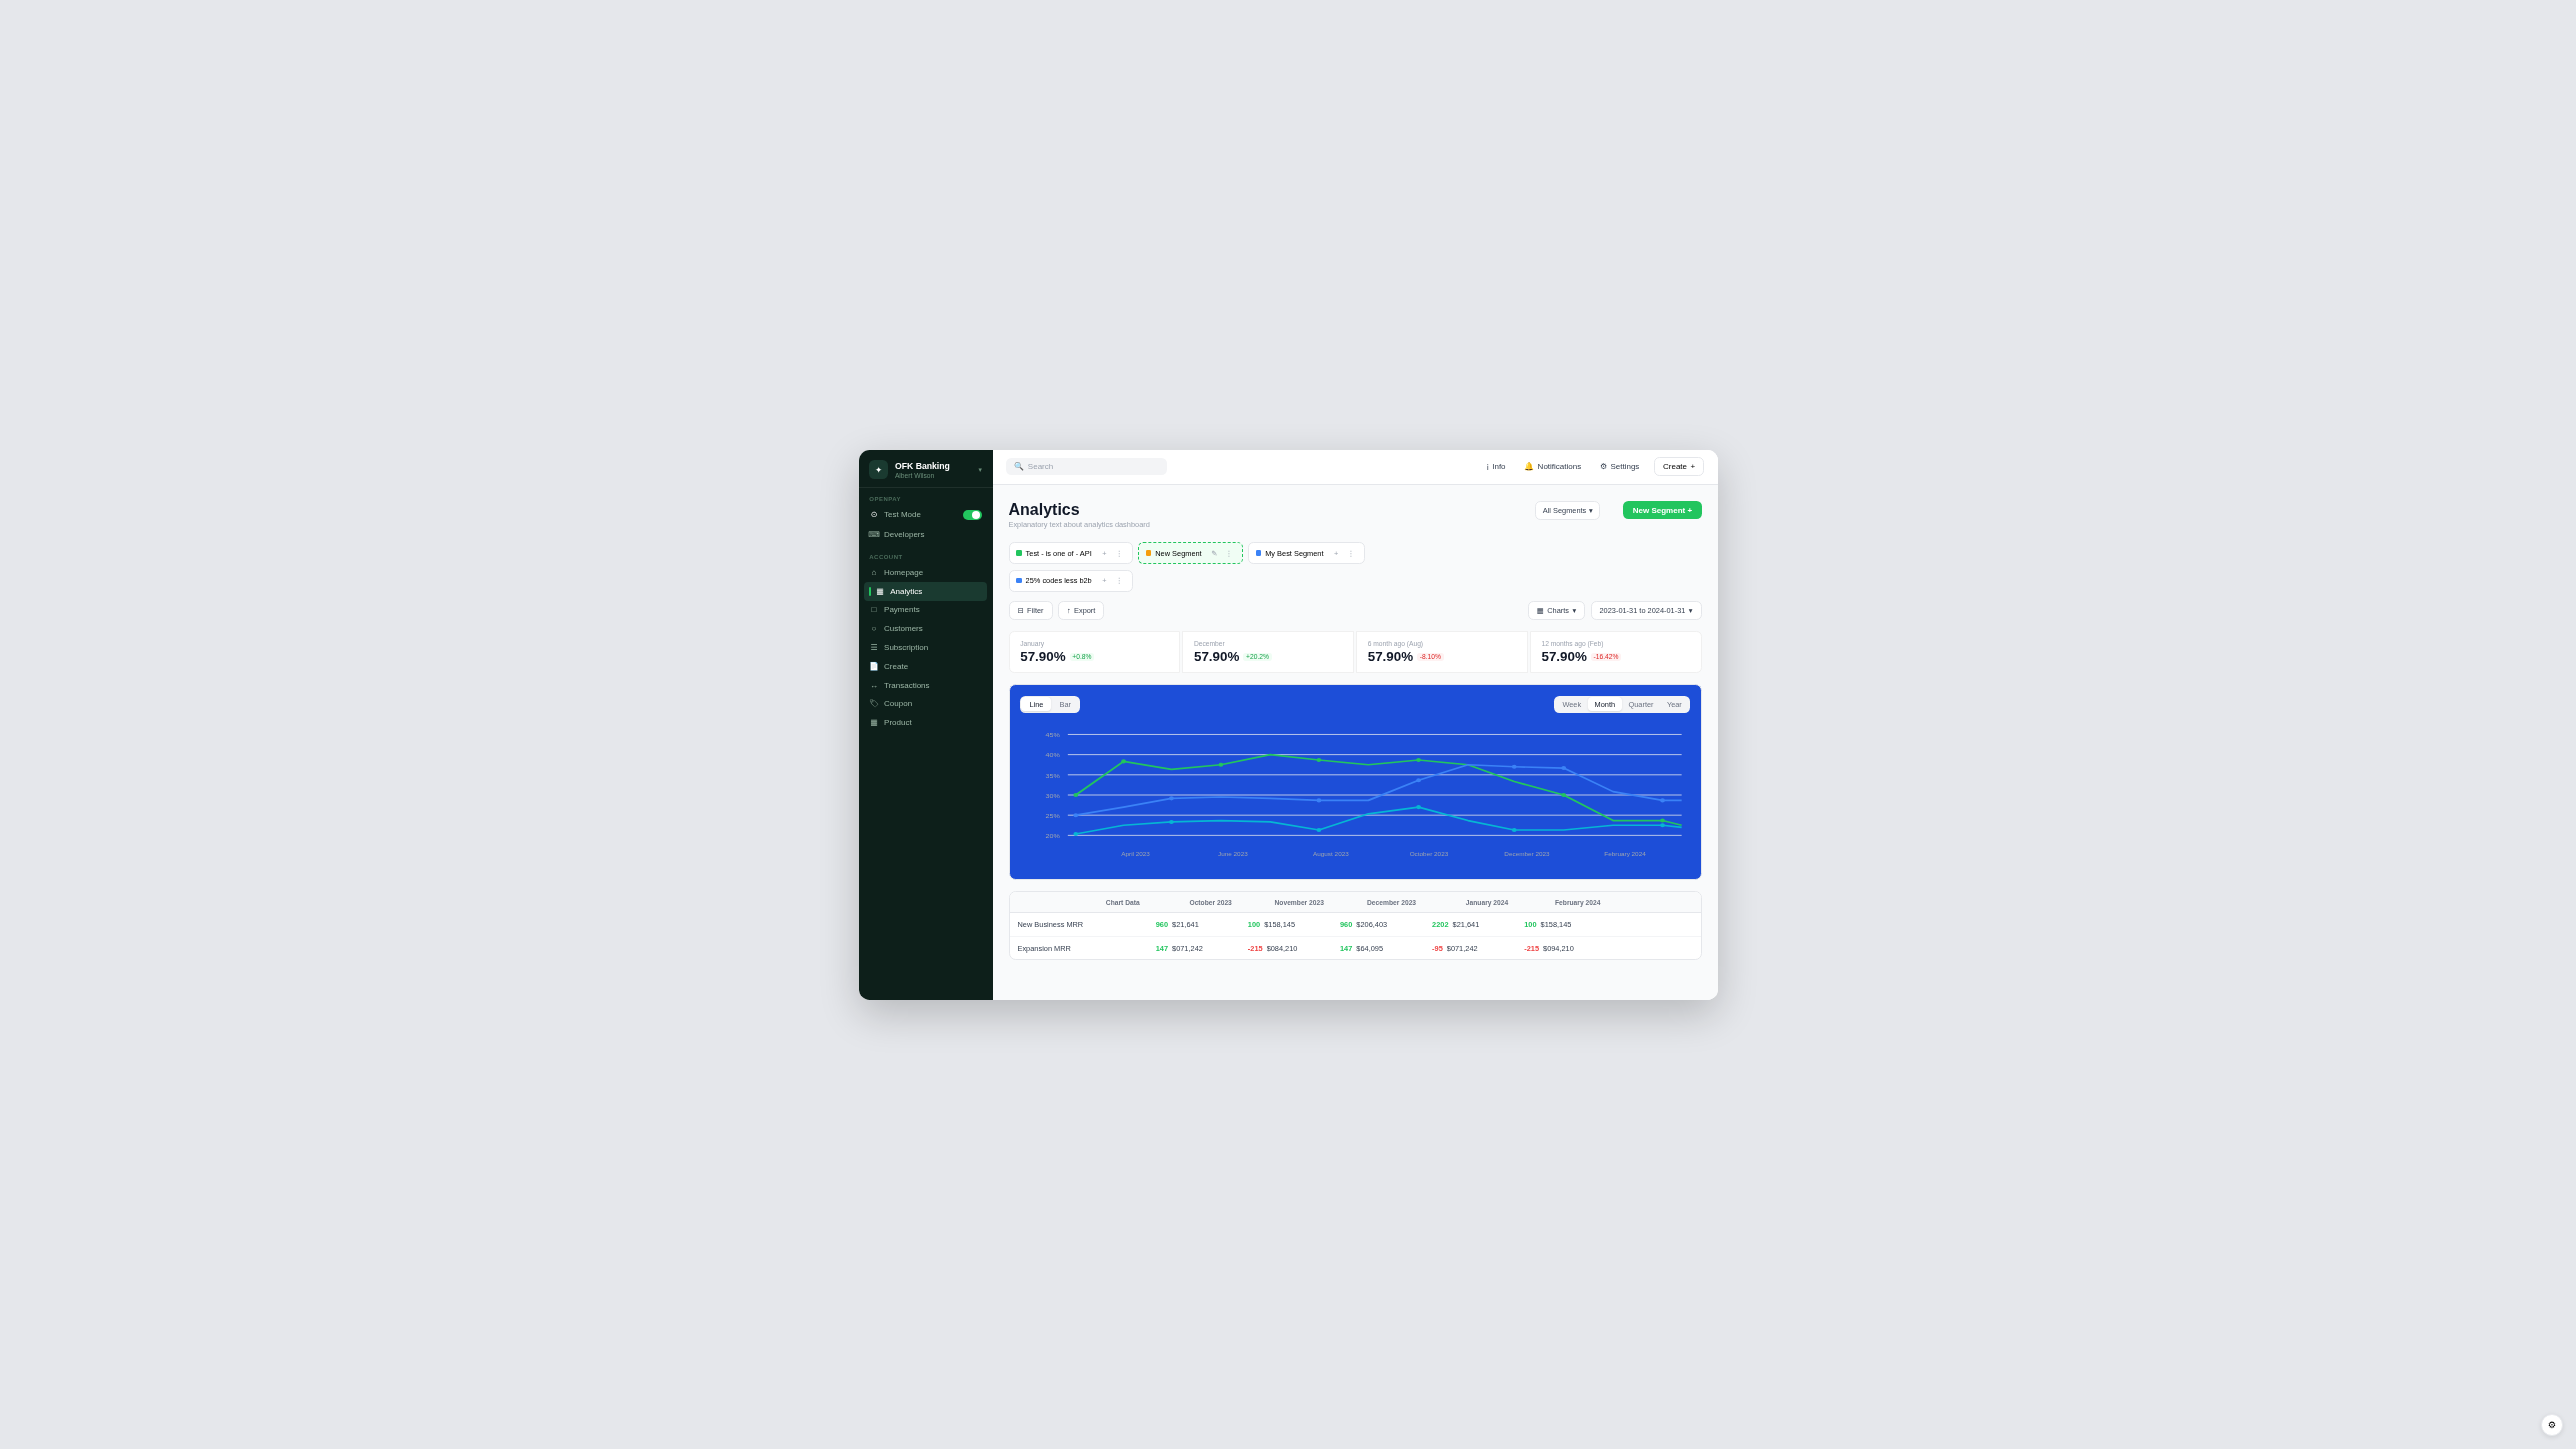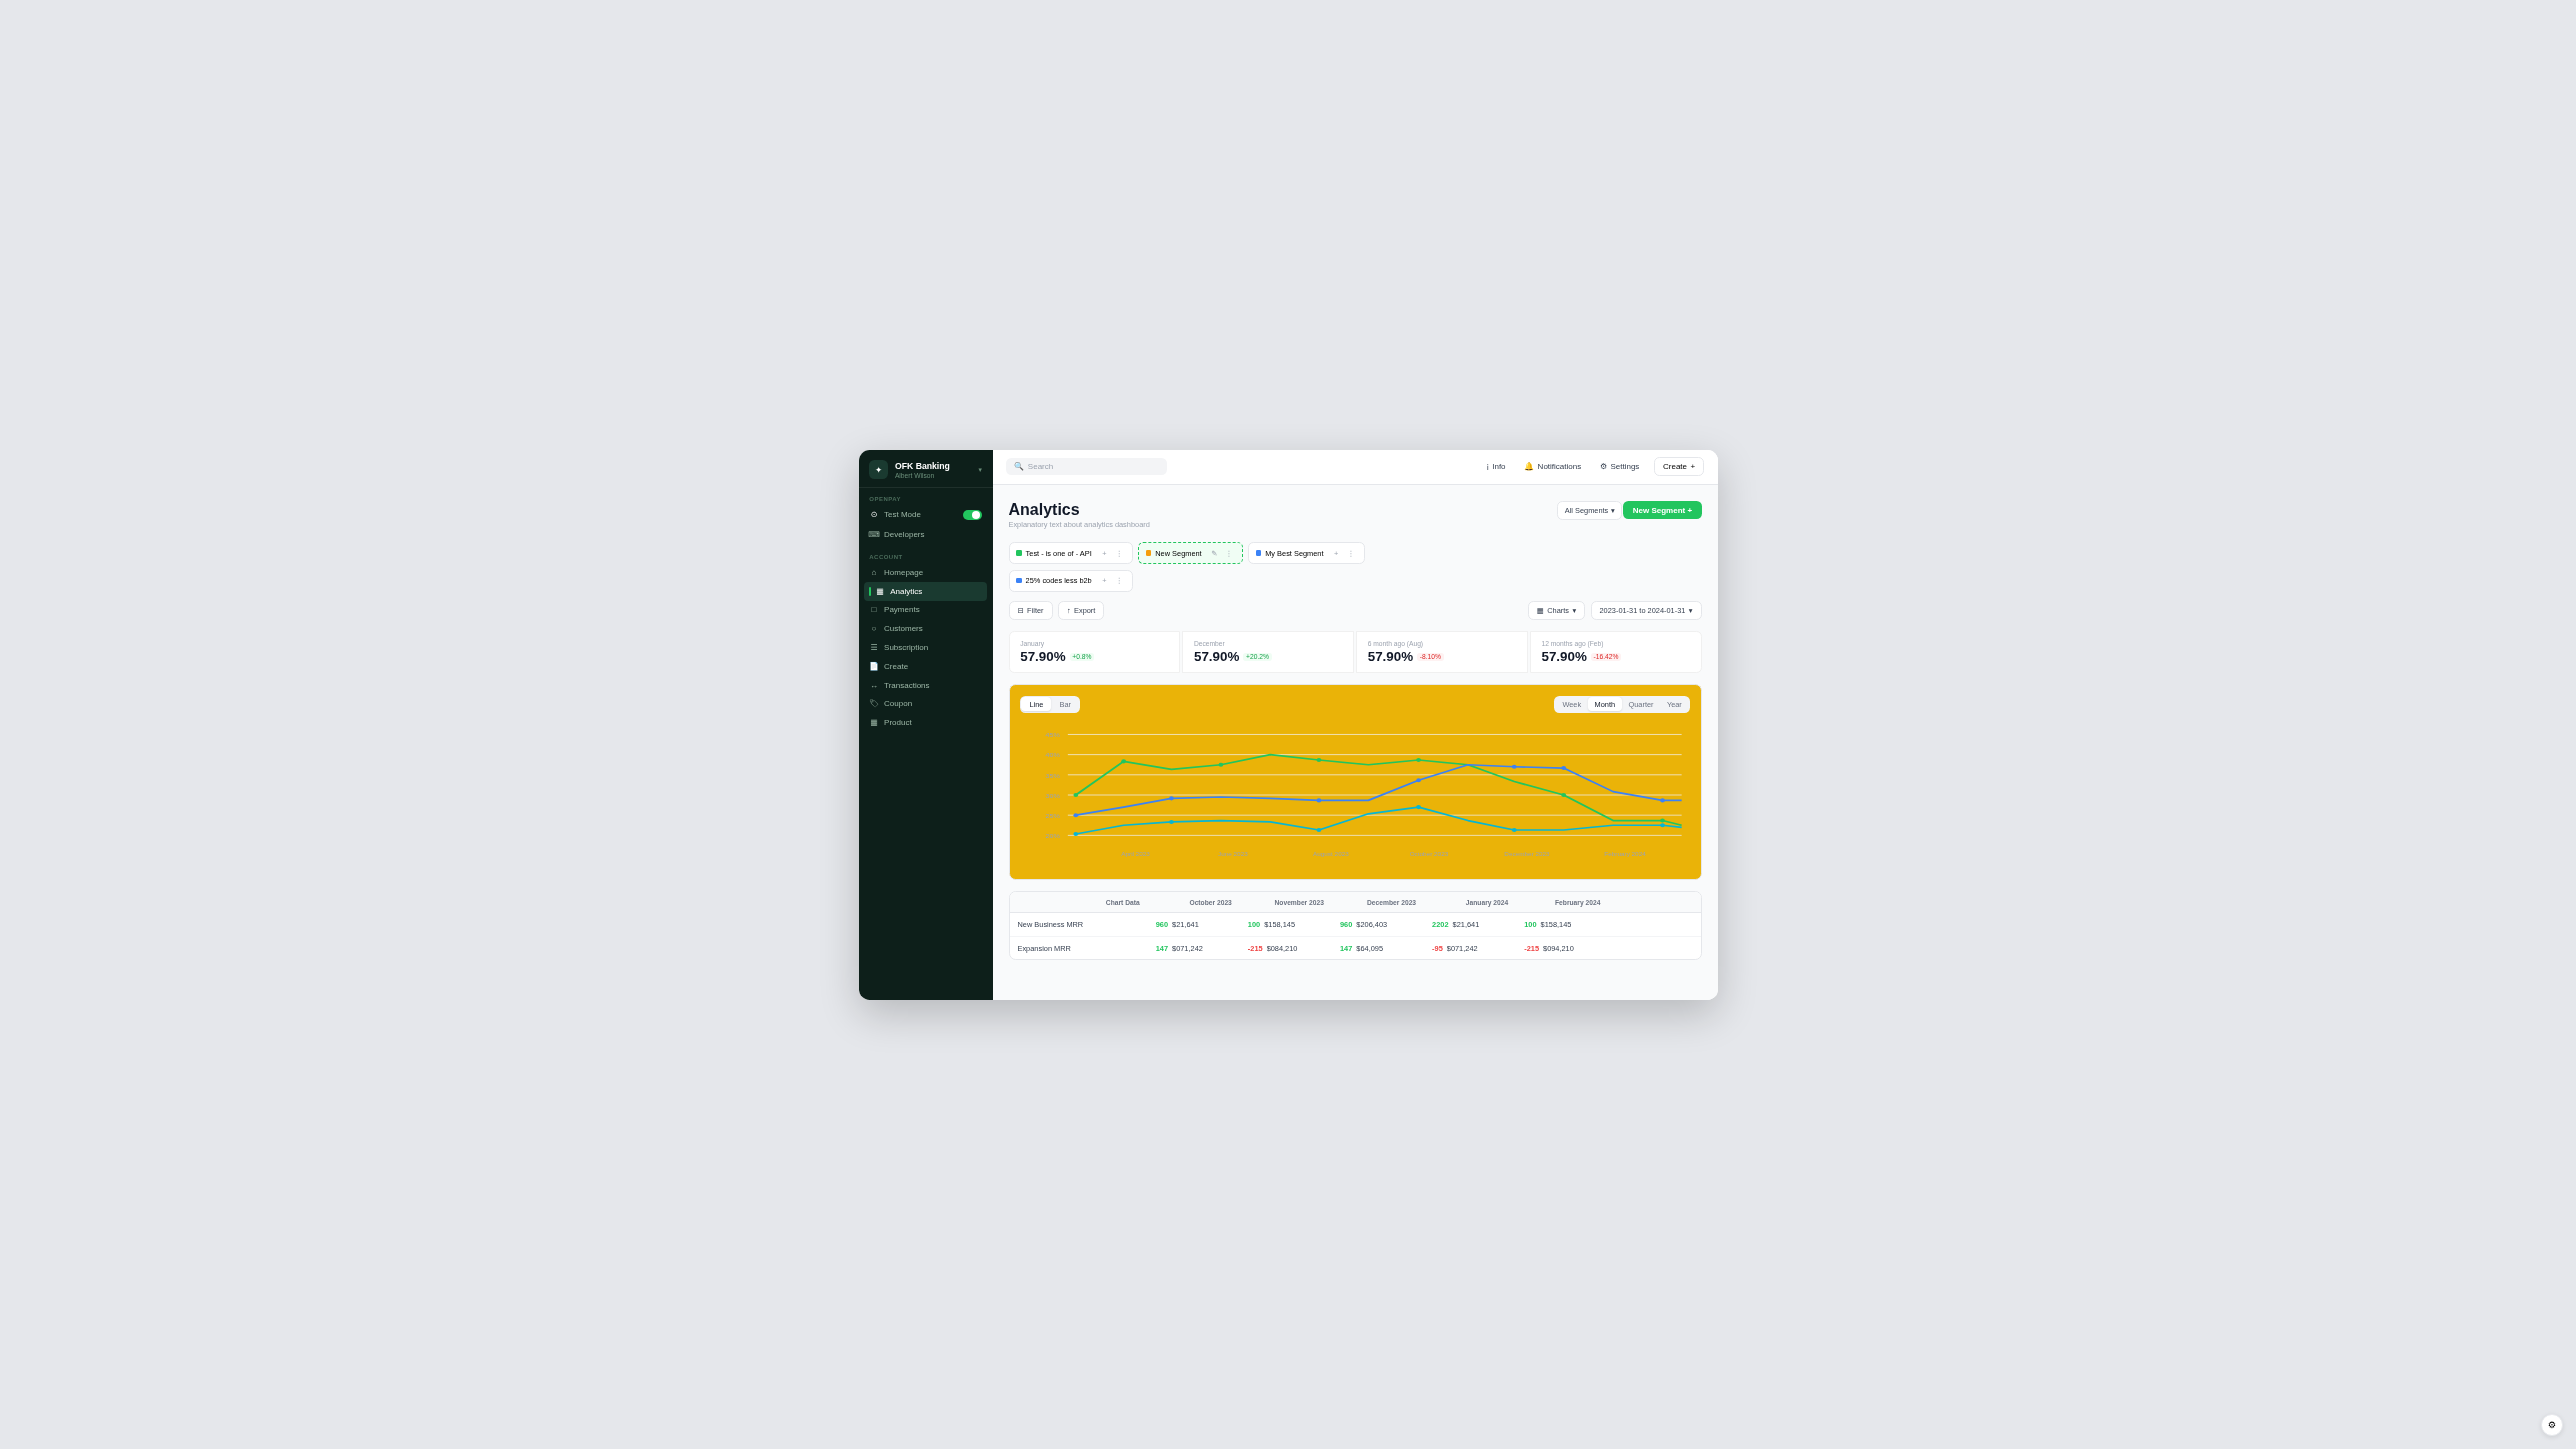--- a/index.html
+++ b/index.html
@@ -39,21 +39,21 @@
     .topbar-right { margin-left: auto; display: flex; align-items: center; gap: 10.7px; }
     .topbar-btn { display: flex; align-items: center; gap: 3.4px; font-size: 8px; color: #374151; cursor: pointer; padding: 2.7px 4px; border-radius: 4px; }
     .create-btn { display: flex; align-items: flex-end; gap: 3.4px; background: #fff; border: 0.7px solid #e5e7eb; border-radius: 5.4px; padding: 4px 8px; font-size: 8px; font-weight: 500; cursor: pointer; }
     
     
     .content { flex: 1; overflow-y: auto; padding: 16px; }
     
     .page-header { display: flex; align-items: flex-start; justify-content: space-between; margin-bottom: 13.4px; }
     .page-title { font-size: 16px; font-weight: 700; color: #111827; }
     .page-subtitle { font-size: 7.4px; color: #9ca3af; margin-top: 1.3px; }
-    .page-header-right { display: flex; align-items: center; gap: 1px; }
+    .page-header-right { display: flex; align-items: center; gap: 23px; }
     .all-segments-btn { display: flex; align-items: center; gap: 2.7px; border: 0.7px solid #e5e7eb; border-radius: 5.4px; padding: 4px 6.7px; font-size: 7.4px; color: #374151; background: #fff; cursor: pointer; }
     .new-segment-btn { display: flex; align-items: center; gap: 3.4px; background: #22c55e; color: #fff; border-radius: 5.4px; padding: 4.7px 9.4px; font-size: 8px; font-weight: 600; cursor: pointer; }
     
     
     .segments-row { display: flex; gap: 5.4px; margin-bottom: 5.4px; flex-wrap: wrap; }
     .segment-tag { display: flex; align-items: center; gap: 4px; border: 0.7px solid #e5e7eb; border-radius: 5.4px; padding: 4px 6.7px; font-size: 7.4px; background: #fff; cursor: pointer; }
     .segment-tag.active { border: 1px dashed #22c55e; background: #f0fdf4; }
     .segment-dot { width: 5.4px; height: 5.4px; border-radius: 1.3px; flex-shrink: 0; }
     .segment-dot.green { background: #22c55e; }
     .segment-dot.orange { background: #f59e0b; }
@@ -74,21 +74,21 @@
     .stat-card { flex: 1; background: #fff; padding: 8px 10.7px; border: 0.7px solid #f0f0f0; }
     .stat-card:first-child { border-radius: 5.4px 0 0 5.4px; }
     .stat-card:last-child { border-radius: 0 5.4px 5.4px 0; }
     .stat-period { font-size: 6.7px; color: #9ca3af; margin-bottom: 2.7px; }
     .stat-value { font-size: 13.4px; font-weight: 700; color: #111827; display: flex; align-items: center; gap: 4px; }
     .stat-change { font-size: 6.7px; font-weight: 500; padding: 0.7px 2.7px; border-radius: 2.7px; }
     .stat-change.positive { color: #16a34a; background: #f0fdf4; }
     .stat-change.negative { color: #dc2626; background: #fef2f2; }
     
     
-    .chart-container { background: #eab308; border: 0.7px solid #e5e7eb; border-radius: 6.7px; padding: 10.7px; margin-bottom: 10.7px; }
+    .chart-container { background: #1d4ed8; border: 0.7px solid #e5e7eb; border-radius: 6.7px; padding: 10.7px; margin-bottom: 10.7px; }
     .chart-controls { display: flex; align-items: center; justify-content: space-between; margin-bottom: 8px; }
     .chart-type-group { display: flex; background: #f3f4f6; border-radius: 5.4px; padding: 1.3px; }
     .chart-type-btn { padding: 2.7px 8px; border-radius: 4px; font-size: 7.4px; cursor: pointer; color: #6b7280; }
     .chart-type-btn.active { background: #fff; color: #111827; font-weight: 500; box-shadow: 0 0.7px 2px rgba(0,0,0,0.1); }
     .period-group { display: flex; background: #f3f4f6; border-radius: 5.4px; padding: 1.3px; }
     .period-btn { padding: 2.7px 6.7px; border-radius: 4px; font-size: 7.4px; cursor: pointer; color: #6b7280; }
     .period-btn.active { background: #fff; color: #111827; font-weight: 500; box-shadow: 0 0.7px 2px rgba(0,0,0,0.1); }
     
     .chart-svg-wrapper { width: 100%; height: 148px; position: relative; }
     .chart-svg-wrapper svg { width: 100%; height: 100%; }

